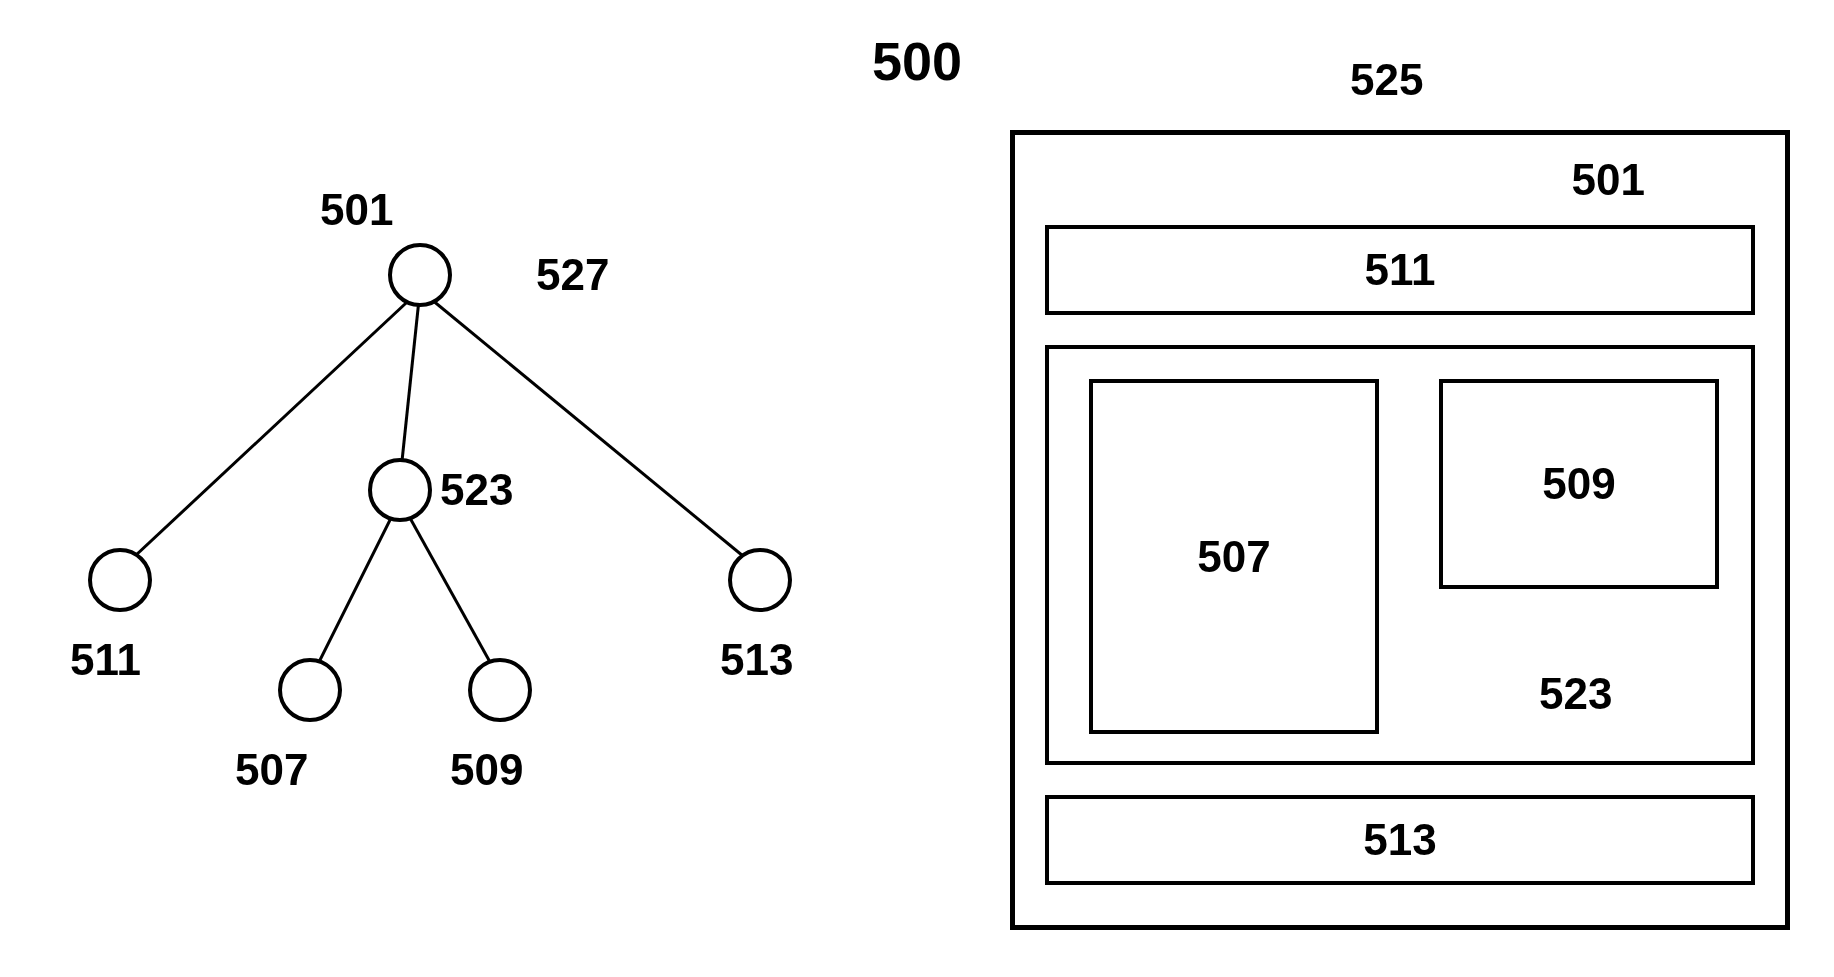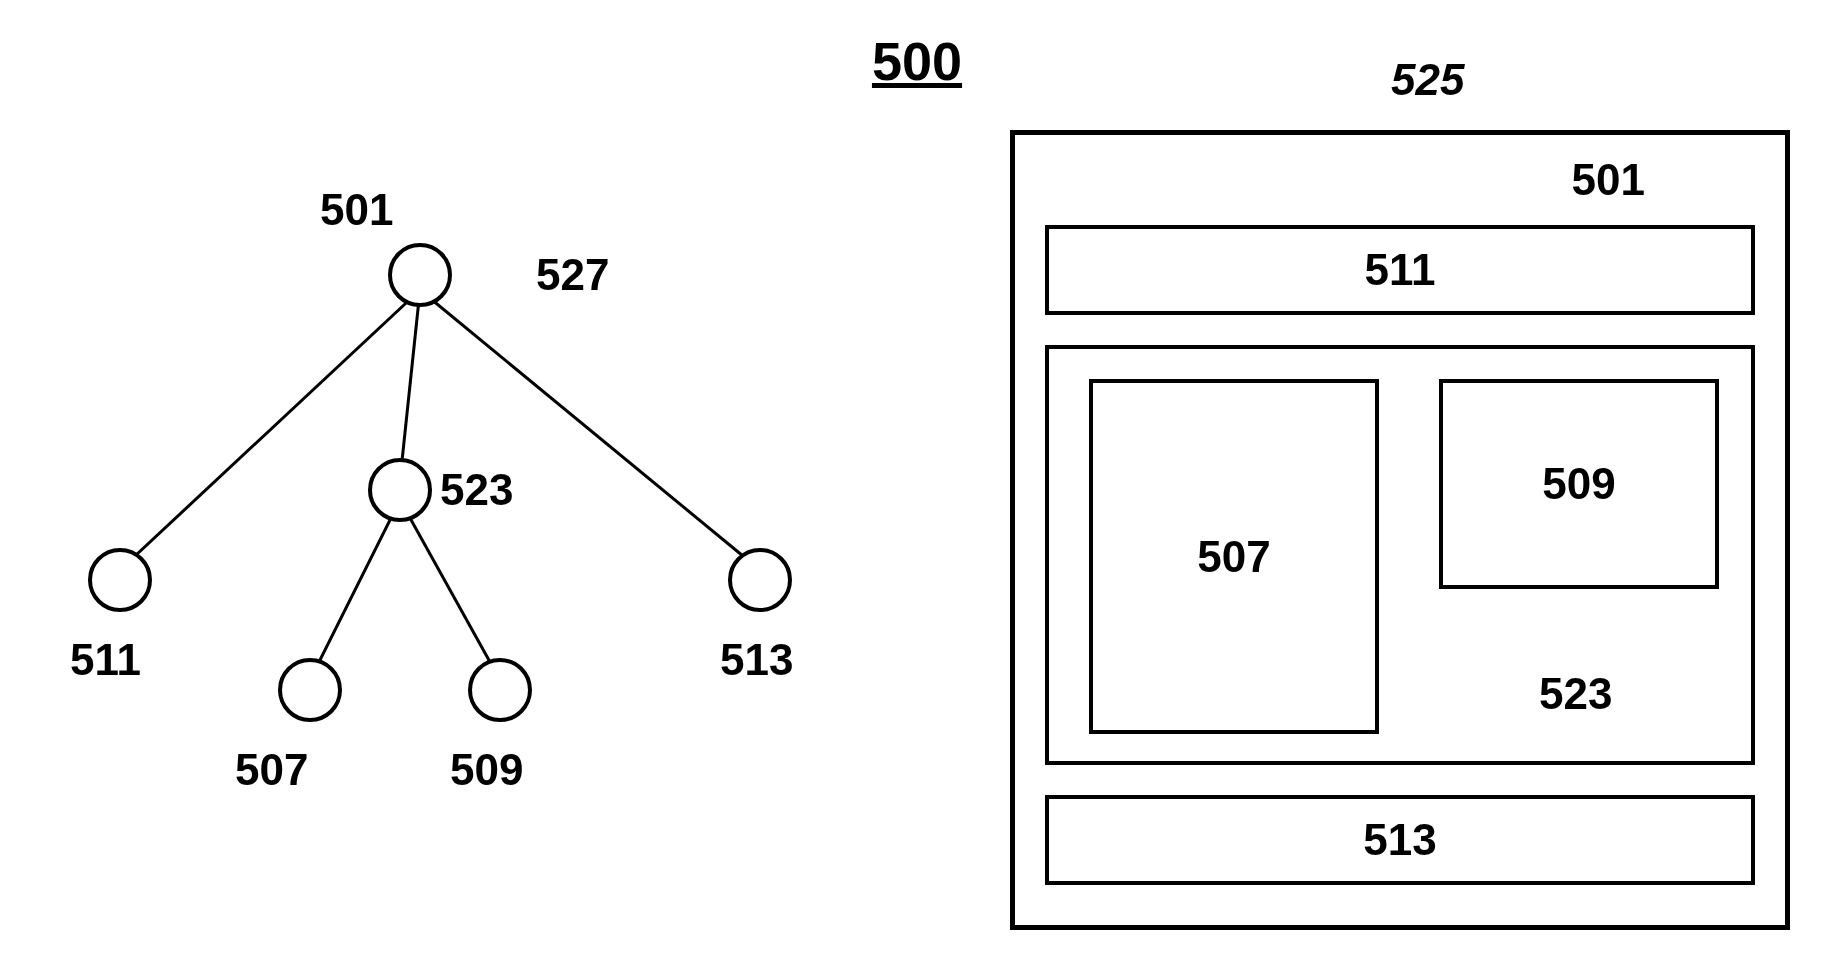--- a/index.html
+++ b/index.html
@@ -7,21 +7,20 @@
       font-family: Arial, Helvetica, sans-serif;
       background: white;
       width: 1834px;
       height: 977px;
       position: relative;
     }
     .title {
       position: absolute;
       font-size: 54px;
       font-weight: bold;
-      text-decoration: underline;
       left: 50%;
       transform: translateX(-50%);
       top: 30px;
     }
     .label {
       position: absolute;
       font-size: 44px;
       font-weight: bold;
     }
     .tree-container {
@@ -65,21 +64,21 @@
       position: absolute;
       border: 4px solid black;
       background: white;
     }
   </style>
 </head>
 <body>
 
 <div class="title">500</div>
 
-<div class="label" style="left: 1391px; top: 55px; font-style: italic;">525</div>
+<div class="label" style="left: 1350px; top: 55px;">525</div>
 
 <div class="tree-container">
   <svg class="tree-svg" viewBox="0 0 820 700">
 
     <line class="edge" x1="380" y1="110" x2="80" y2="390"></line>
     <line class="edge" x1="380" y1="110" x2="360" y2="300"></line>
     <line class="edge" x1="380" y1="110" x2="720" y2="390"></line>
 
     <line class="edge" x1="360" y1="320" x2="270" y2="500"></line>
     <line class="edge" x1="360" y1="320" x2="460" y2="500"></line>

